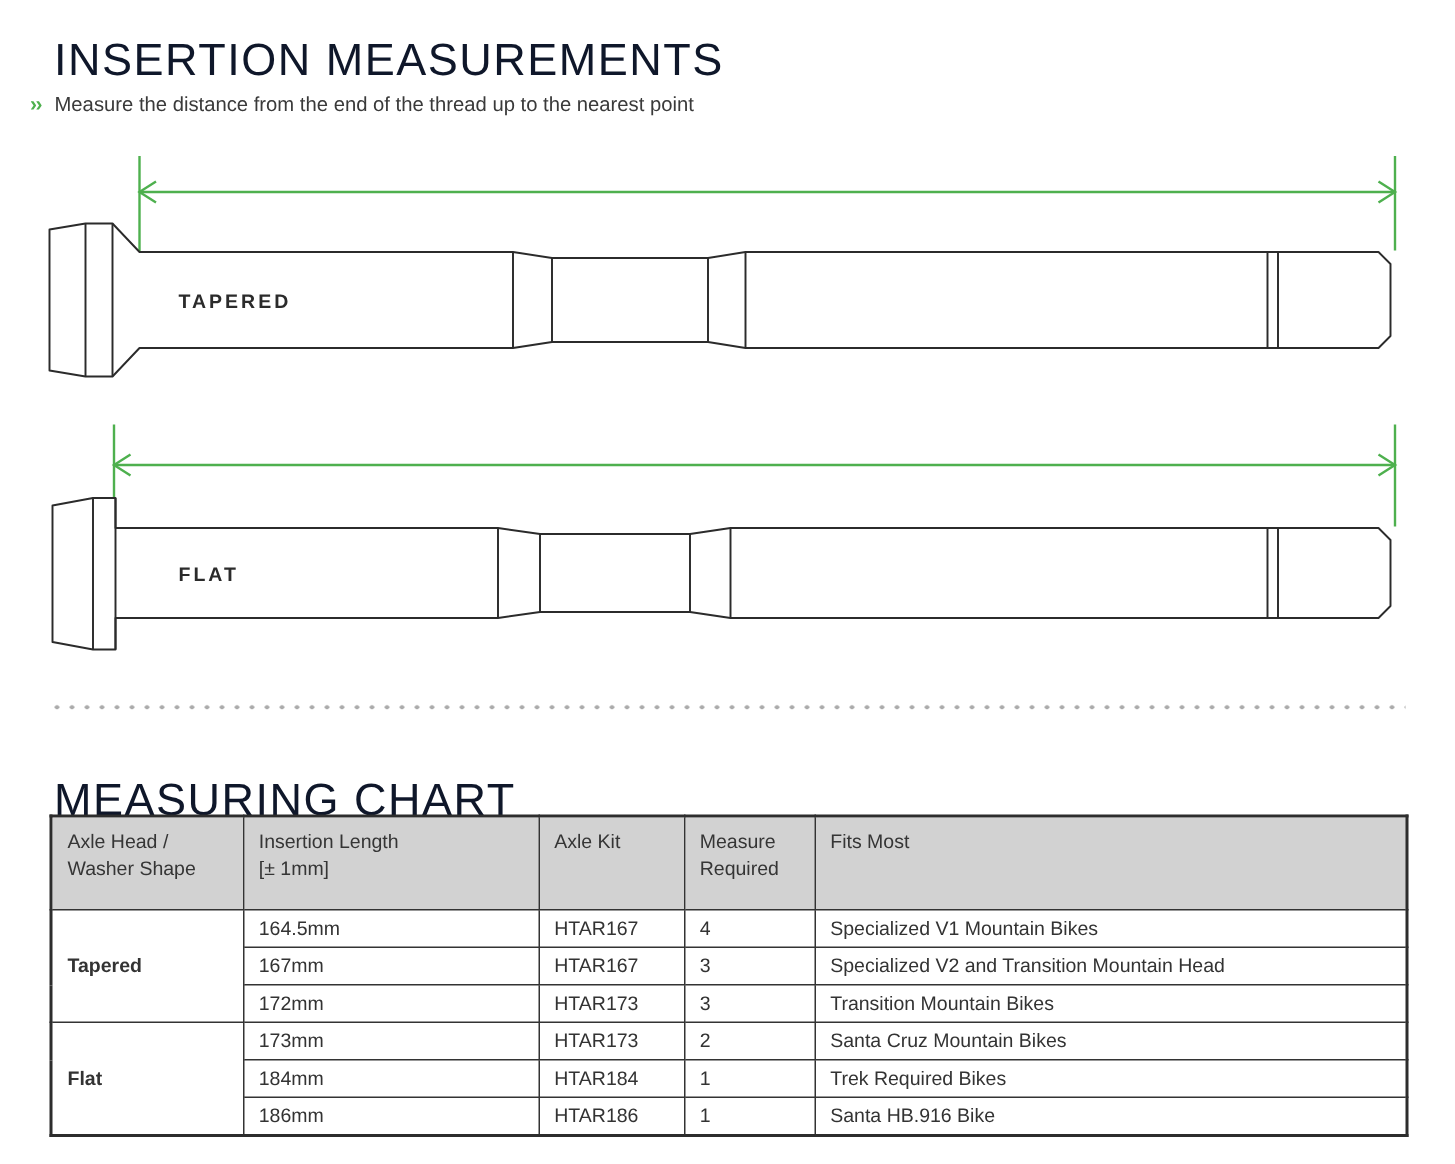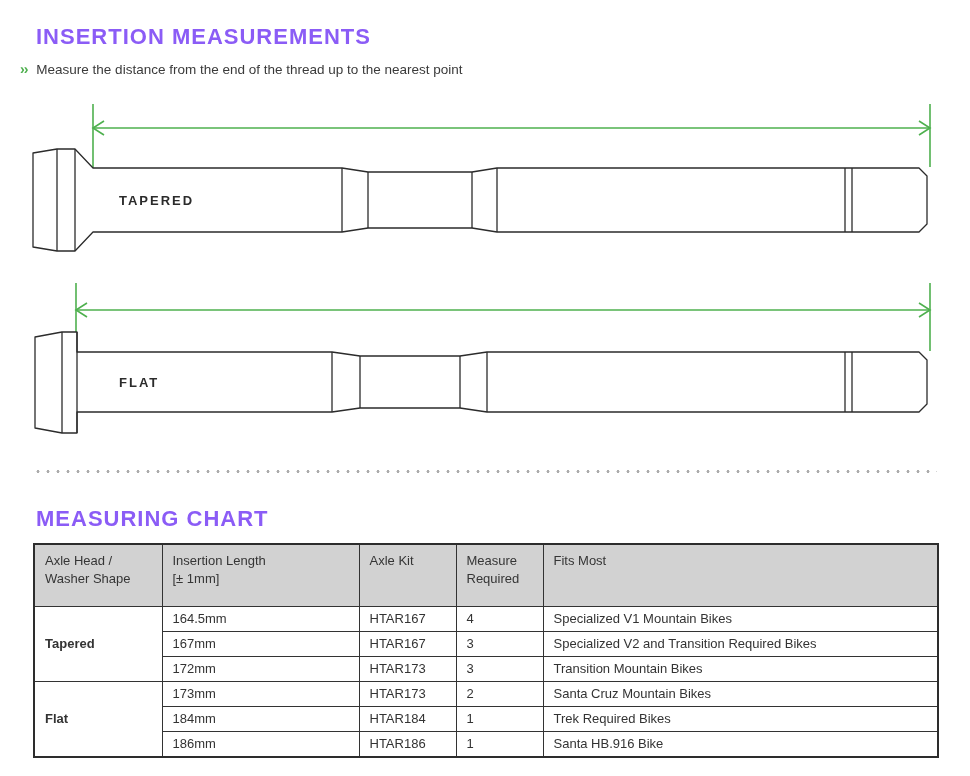--- a/index.html
+++ b/index.html
@@ -3,22 +3,22 @@
 <meta charset="utf-8">
 <style>
   html,body{margin:0;padding:0;background:#ffffff;}
   body{
     width:970px;height:776px;position:relative;overflow:hidden;
     font-family:"Liberation Sans", sans-serif;color:#333;
     -webkit-font-smoothing:antialiased;
   }
   .abs{position:absolute;}
   h1.sec-title{
-    margin:0;font-size:22px;font-weight:700;letter-spacing:1px;
-    color:#8b5cf6;white-space:nowrap;
+    margin:0;font-size:30px;font-weight:400;letter-spacing:1px;
+    color:#0f172a;white-space:nowrap;
   }
   .note{font-size:13.5px;color:#3a3a3a;white-space:nowrap;}
   .note .chev{
     color:#4eb04e;font-weight:700;margin-right:9px;font-size:14px;
     letter-spacing:-1px;
   }
   .axle-label{
     font-size:13px;font-weight:700;letter-spacing:2px;color:#2b2b2b;
     white-space:nowrap;
   }
@@ -97,21 +97,21 @@
     <line x1="845" y1="352" x2="845" y2="412"></line>
     <line x1="852" y1="352" x2="852" y2="412"></line>
   </g>
 </svg>
 
 <div class="axle-label abs" style="left:119px;top:193px;">TAPERED</div>
 <div class="axle-label abs" style="left:119px;top:375px;">FLAT</div>
 
 <div class="dotted-divider abs" style="left:33px;top:469px;width:904px;"></div>
 
-<h1 class="sec-title abs" style="left:36px;top:506px;">MEASURING CHART</h1>
+<h1 class="sec-title abs" style="left:36px;top:517px;">MEASURING CHART</h1>
 
 <div class="abs" style="left:33px;top:543px;">
 <table class="mchart">
   <colgroup>
     <col style="width:128px">
         <col style="width:197px">
         <col style="width:97px">
     <col style="width:87px">
         <col style="width:395px">
   </colgroup>
@@ -142,21 +142,21 @@
       <td class="group-cell" rowspan="3">Tapered</td>
       <td>164.5mm</td>
       <td class="merge-down">HTAR167</td>
       <td>4</td>
       <td>Specialized V1 Mountain Bikes</td>
     </tr>
     <tr>
       <td>167mm</td>
       <td class="merge-up">HTAR167</td>
       <td>3</td>
-      <td>Specialized V2 and Transition Required Bikes</td>
+      <td>Specialized V2 and Transition Mountain Head</td>
     </tr>
     <tr>
       <td>172mm</td>
       <td class="merge-down">HTAR173</td>
       <td>3</td>
       <td>Transition Mountain Bikes</td>
     </tr>
     <tr>
       <td class="group-cell" rowspan="3">Flat</td>
       <td>173mm</td>

